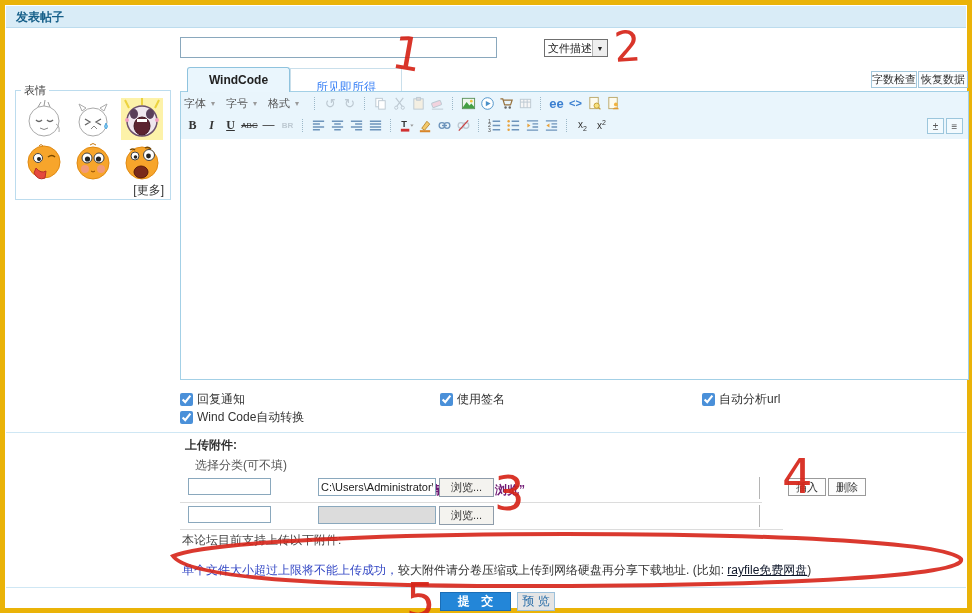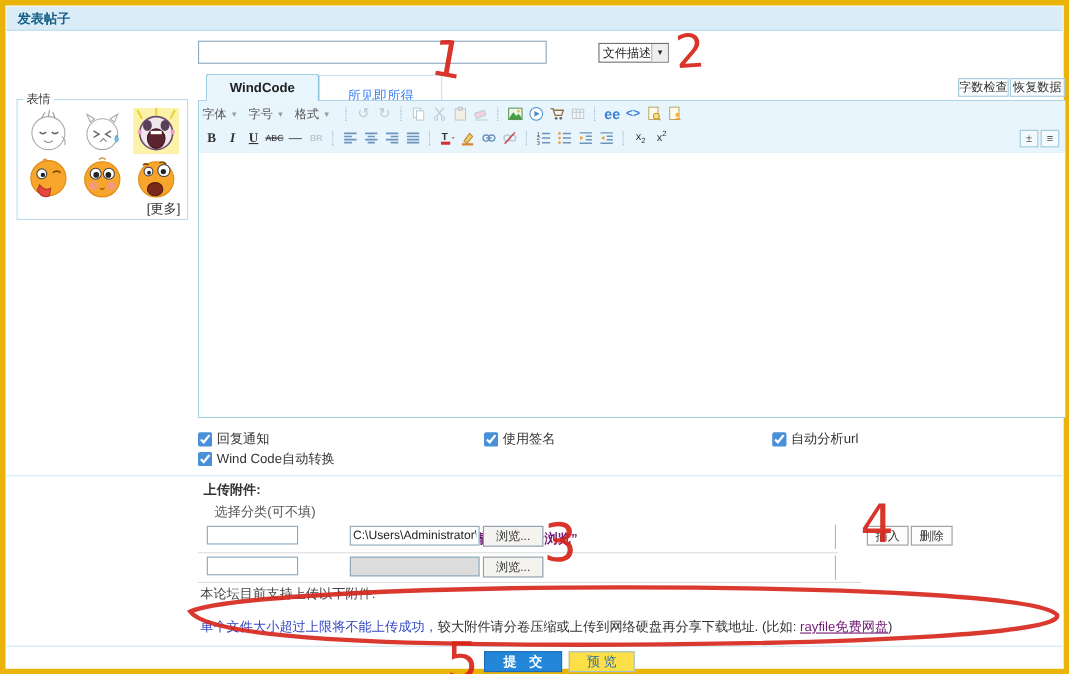--- a/index.html
+++ b/index.html
@@ -73,26 +73,26 @@
   .v-line{position:absolute;width:1px;background:#b5b5b5;}
   #vl-0{left:754px;top:472px;height:22px;} #vl-1{left:754px;top:500px;height:22px;}
   .act-btn{position:absolute;width:38px;height:18px;border:1px solid #9a9a9a;background:#fdfdfd;
       font-size:11px;color:#333;display:flex;align-items:center;justify-content:center;box-sizing:border-box;cursor:pointer;}
   #btn-insert{left:783px;top:473px;} #btn-delete{left:823px;top:473px;}
   .sup-line{position:absolute;left:177px;font-size:12px;line-height:14px;white-space:nowrap;}
   #sup-1{top:528px;color:#444;}
   #sup-2{top:543px;color:#2a9cb8;}
   #sup-3{top:558px;color:#333;}
   #sup-3 .blue{color:#3347c4;}
-  #sup-3 a{color:#701a75;text-decoration:underline;cursor:pointer;}
+  #sup-3 a{color:#0f172a;text-decoration:underline;cursor:pointer;}
   
   .submit-btn{position:absolute;left:435px;top:587px;width:71px;height:19px;background:#2386d8;
       border:1px solid #1a6db6;color:#fff;font-size:12px;font-weight:bold;display:flex;align-items:center;
       justify-content:center;box-sizing:border-box;letter-spacing:4px;padding-left:4px;cursor:pointer;}
-  .preview-btn{position:absolute;left:512px;top:587px;width:60px;height:19px;background:#fde047;
+  .preview-btn{position:absolute;left:512px;top:587px;width:38px;height:19px;background:#e5e5e5;
       border:1px solid #9cc0da;color:#2a6ea8;font-size:12px;display:flex;align-items:center;
       justify-content:center;box-sizing:border-box;cursor:pointer;}
   
   #ann-svg{position:absolute;inset:0;pointer-events:none;z-index:50;}
   .ann-num{fill:#d62418;opacity:.92;font-family:"DejaVu Sans",sans-serif;}
   .ann-path{fill:none;stroke:#d62418;stroke-width:4;stroke-linecap:round;opacity:.9;}
 </style>
 </head>
 <body>
 

